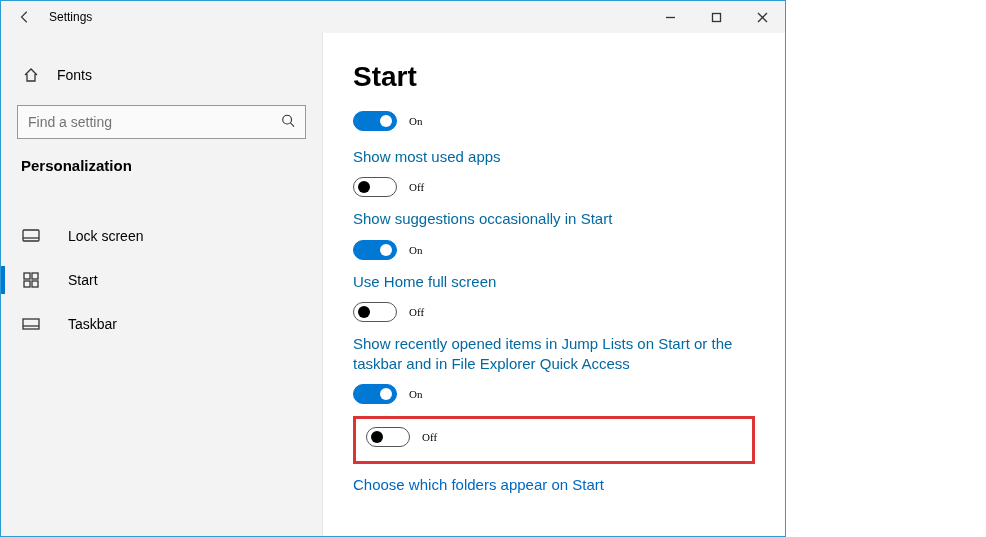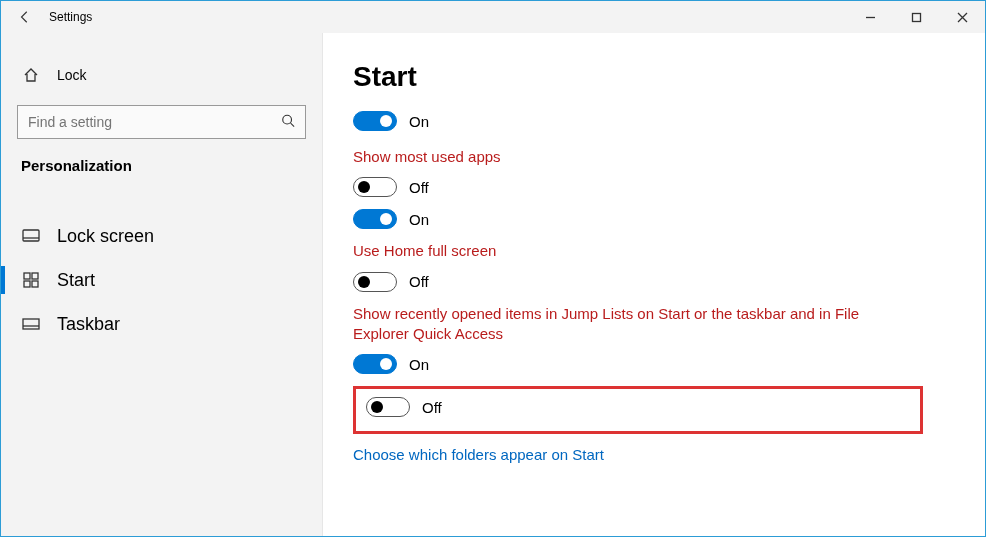--- a/index.html
+++ b/index.html
@@ -1,17 +1,17 @@
 <!DOCTYPE html>
 <html><head>
 <meta charset="utf-8">
 <style>
   * { box-sizing: border-box; margin: 0; padding: 0; }
   html, body { width: 986px; height: 537px; font-family: "Segoe UI", Arial, sans-serif; font-size: 14px; color: #000; overflow: hidden; }
-  .window { width: 986px; height: 537px; border: 1px solid #2c9cd6; background: #fff; display: flex; flex-direction: column; }
+  .window { width: 786px; height: 537px; border: 1px solid #2c9cd6; background: #fff; display: flex; flex-direction: column; }
   .titlebar { height: 32px; display: flex; align-items: center; background: #f3f3f3; }
   .back-btn { width: 48px; height: 32px; display:flex; align-items:center; justify-content:center; }
   .back-btn svg { width:14px; height:14px; }
   .title { margin-left: 0px; font-size: 12px; }
   .spacer { flex:1; }
   .winctl { width: 46px; height:32px; display:flex; align-items:center; justify-content:center; }
   .winctl svg { width:11px; height:11px; }
   .body { flex:1; display:flex; overflow:hidden; }
 
   .sidebar { width: 322px; background:#f3f3f3; padding: 20px 0 0 0; display:flex; flex-direction:column; border-right:1px solid #e6e6e6; }
@@ -21,36 +21,36 @@
 
   .searchbox { margin:8px 16px 18px 16px; height:34px; border:1px solid #999; background:#fafafa; display:flex; align-items:center; padding:0 10px; position:relative; }
   .searchbox input { border:none; outline:none; background:transparent; flex:1; font-size:14px; color:#000000; }
   .searchbox .sic { position:absolute; right:10px; top:50%; transform:translateY(-50%); }
 
   .section-label { padding-left:20px; font-size:15px; font-weight:600; margin-bottom:40px; }
 
   .nav { display:flex; flex-direction:column; }
   .nav-item { display:flex; align-items:center; height:44px; padding-left:20px; cursor:pointer; position:relative; }
   .nav-item .ic { width:20px; display:flex; justify-content:center; }
-  .nav-item span.lbl { margin-left:16px; font-size:18px; }
+  .nav-item span.lbl { margin-left:27px; font-size:14px; }
   .nav-item.selected::before { content:""; position:absolute; left:0; top:8px; bottom:8px; width:4px; background:#0078d4; }
 
   .content { flex:1; padding: 28px 30px 10px 30px; overflow:auto; position:relative; }
   .heading { font-size:28px; font-weight:600; margin-bottom:18px; }
 
   .setting { margin-bottom:12px; }
-  .setting-label { font-size:15px; color:#b91c1c; margin-bottom:10px; line-height:1.35; max-width:520px; }
+  .setting-label { font-size:15px; color:#0369a1; margin-bottom:10px; line-height:1.35; max-width:520px; }
   .toggle-row { display:flex; align-items:center; }
   .toggle { width:44px; height:20px; border-radius:10px; position:relative; border:1px solid #333; cursor:pointer; }
   .toggle.on { background:#0078d4; border-color:#0078d4; }
   .toggle.off { background:#fff; border-color:#555; }
   .knob { width:12px; height:12px; border-radius:50%; position:absolute; top:3px; }
   .toggle.on .knob { background:#fff; right:4px; }
   .toggle.off .knob { background:#000; left:4px; }
-  .toggle-text { margin-left:12px; font-size:15px; }
+  .toggle-text { margin-left:12px; font-size:11px;font-family:Liberation Serif, serif; }
 
   .first-toggle { margin-top:4px; margin-bottom:16px; }
 
   .hl-box { border:3px solid #d33; padding:8px 10px 14px 10px; margin-top:4px; max-width:570px; }
 
   .link { color:#0067c0; font-size:15px; margin-top:12px; cursor:pointer; display:inline-block; }
 
   svg { stroke:#333; fill:none; stroke-width:1.3; }
 </style>
 </head>
@@ -84,21 +84,21 @@
 
   <div class="body">
     <div class="sidebar">
 
       <div class="home-row">
         <span class="ic">
           <svg width="16" height="16" viewBox="0 0 16 16">
               <path d="M2 8 L8 2 L14 8 M4 7 V14 H12 V7"></path>
             </svg>
         </span>
-        <span class="lbl">Lock</span>
+        <span class="lbl">Fonts</span>
       </div>
 
       <div class="searchbox">
         <input type="text" placeholder="Find a setting" style="">
         <span class="sic">
           <svg width="14" height="14" viewBox="0 0 16 16">
               <circle cx="7" cy="7" r="5"></circle>
               <path d="M11 11 L15 15"></path>
             </svg>
         </span>
@@ -156,20 +156,21 @@
         <div class="setting-label">Show most used apps</div>
         <div class="toggle-row">
           <div class="toggle off">
               <div class="knob"></div>
             </div>
           <span class="toggle-text">Off</span>
         </div>
       </div>
 
       <div class="setting">
+        <div class="setting-label">Show suggestions occasionally in Start</div>
         <div class="toggle-row">
           <div class="toggle on">
               <div class="knob"></div>
             </div>
           <span class="toggle-text">On</span>
         </div>
       </div>
 
       <div class="setting">
         <div class="setting-label">Use Home full screen</div>

